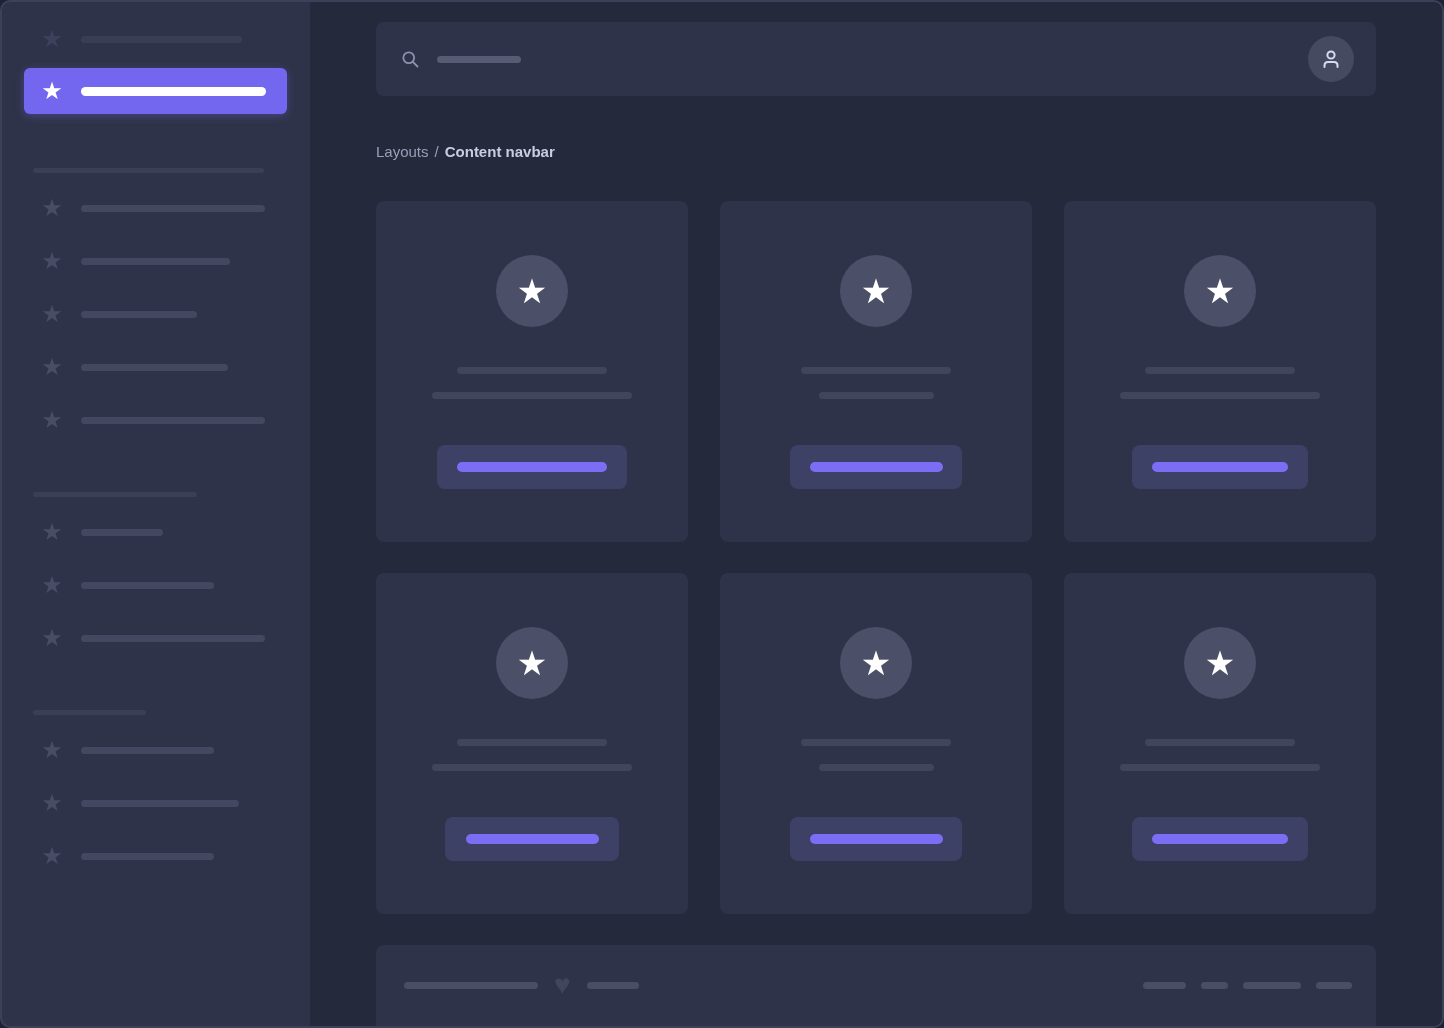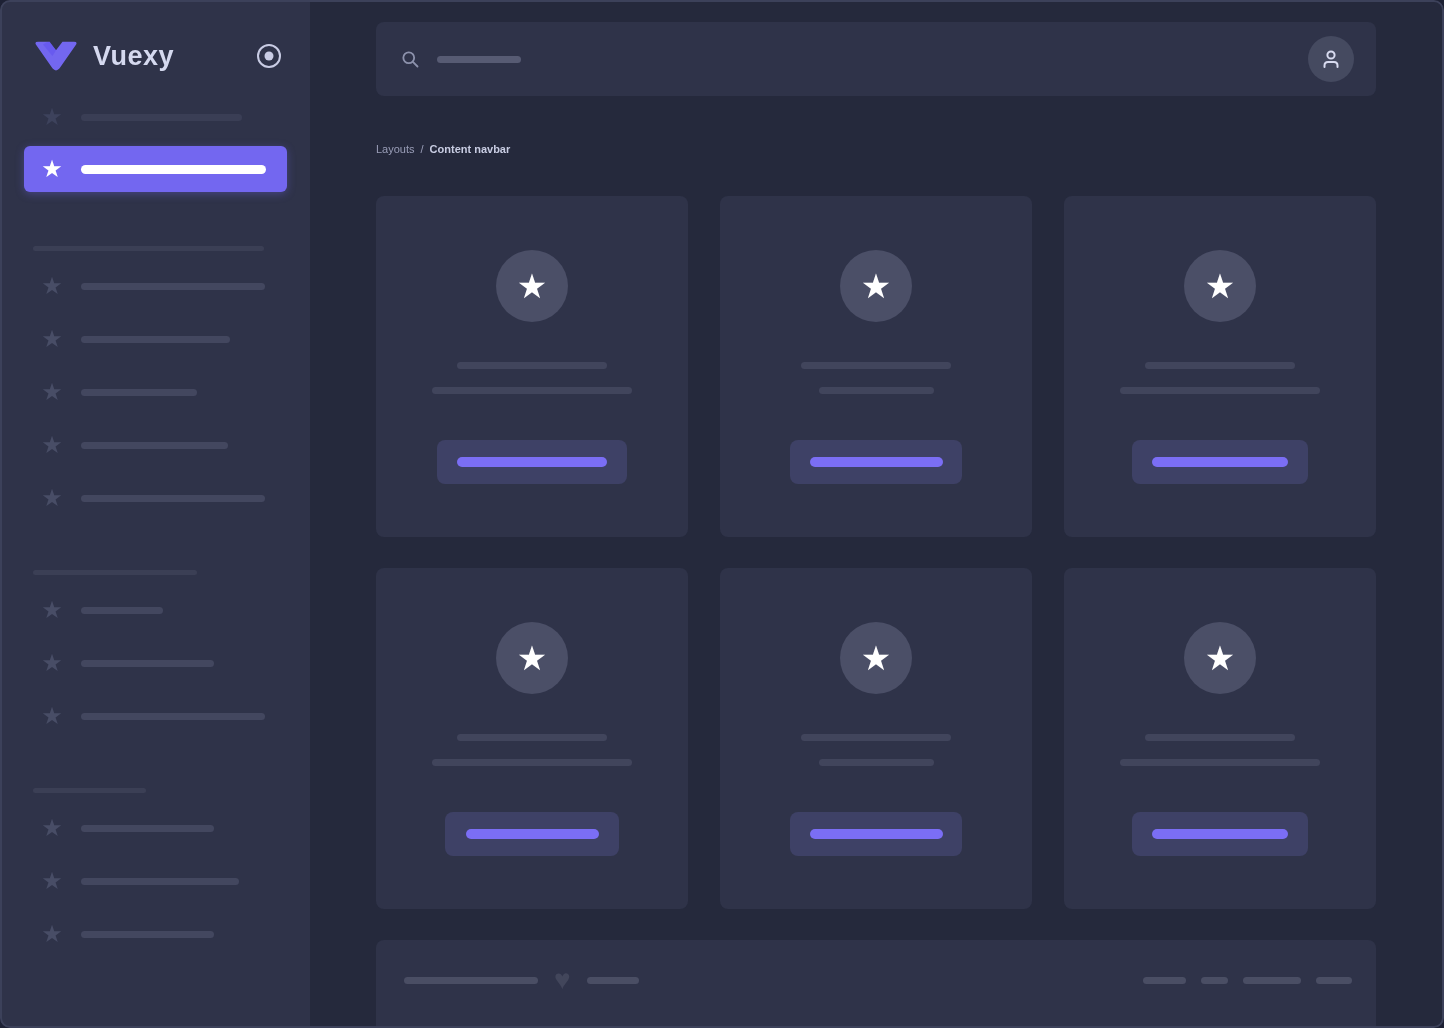--- a/index.html
+++ b/index.html
@@ -113,21 +113,21 @@
   .avatar {
     width:46px; height:46px; border-radius:50%;
     background:#454a60;
     display:flex; align-items:center; justify-content:center;
     cursor:pointer;
   }
   .avatar svg { width:24px; height:24px; color:#d8dbf0; }
 
   .breadcrumb {
     margin-top:47px;
-    font-size:11px; color:#9a9eb8;
+    font-size:15px; color:#9a9eb8;
     display:flex; gap:6px; align-items:baseline;
   }
   .breadcrumb .parent { cursor:pointer; }
   .breadcrumb .current { color:#c9cde3; font-weight:700; }
 
   
   .cards {
     margin-top:41px;
     display:grid;
     grid-template-columns:repeat(3, 312px);
@@ -174,28 +174,20 @@
   }
   .footer .left { display:flex; align-items:center; }
   .footer .right { margin-left:auto; display:flex; align-items:center; gap:15px; }
 </style>
 </head>
 <body>
 
 <div class="app">
 
   <aside class="sidebar">
-    <div class="logo-row">
-      <svg class="logo-mark" viewBox="0 0 64 44">
-        <path fill="#7367f0" d="M4 6 Q2 2 7 2 L23 2 L32 14 L41 2 L57 2 Q62 2 60 6 L37 39 Q32 45 27 39 Z"></path>
-        <path fill="#5e50ee" d="M23 2 L32 14 L27 22 L14 6 Q18 2 23 2 Z" opacity="0.55"></path>
-      </svg>
-      <span class="logo-text">Vuexy</span>
-      <span class="pin-icon"></span>
-    </div>
 
     <div class="side-item dim">
       <span class="star">★</span>
       <span class="bar" id="top-item-bar" style="width: 161px;"></span>
     </div>
 
     <div class="side-item active">
       <span class="star">★</span>
       <span class="bar" id="active-item-bar" style="width: 185px;"></span>
     </div>

